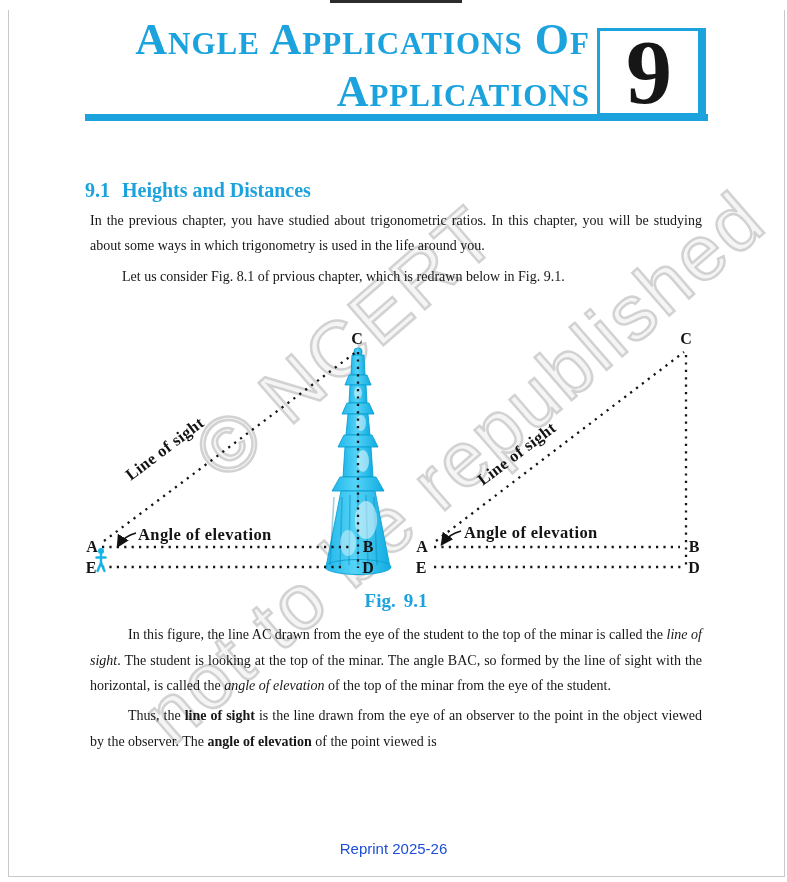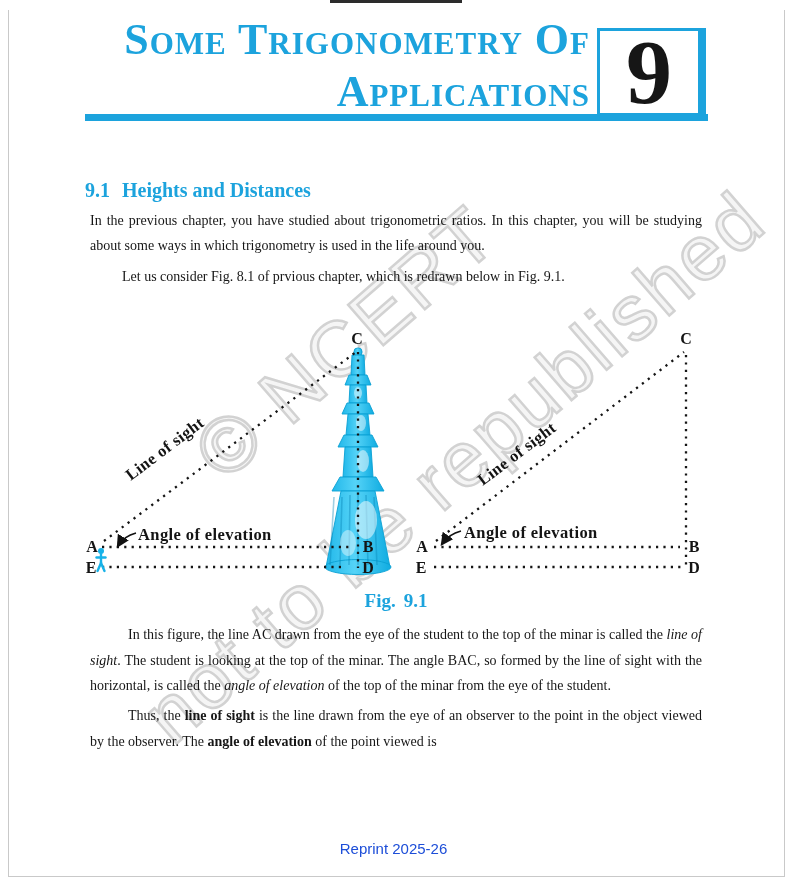--- a/index.html
+++ b/index.html
@@ -82,21 +82,21 @@
 <div class="edge edge-left"></div>
 <div class="edge edge-right"></div>
 <div class="edge edge-bottom"></div>
 
 <div class="watermark">
   <div>© NCERT</div>
   <div>not to be republished</div>
 </div>
 
 <div class="chapter-title">
-  <div>Some Trigonometry Of</div>
+  <div>Angle Applications Of</div>
   <div>Applications</div>
 </div>
 <div class="header-rule"></div>
 <div class="chapter-box">
   <span class="num">9</span>
 </div>
 
 <div class="main">
   <h2 class="section-heading">
     <span class="sp">9.1</span><span>Heights and Distances</span>

